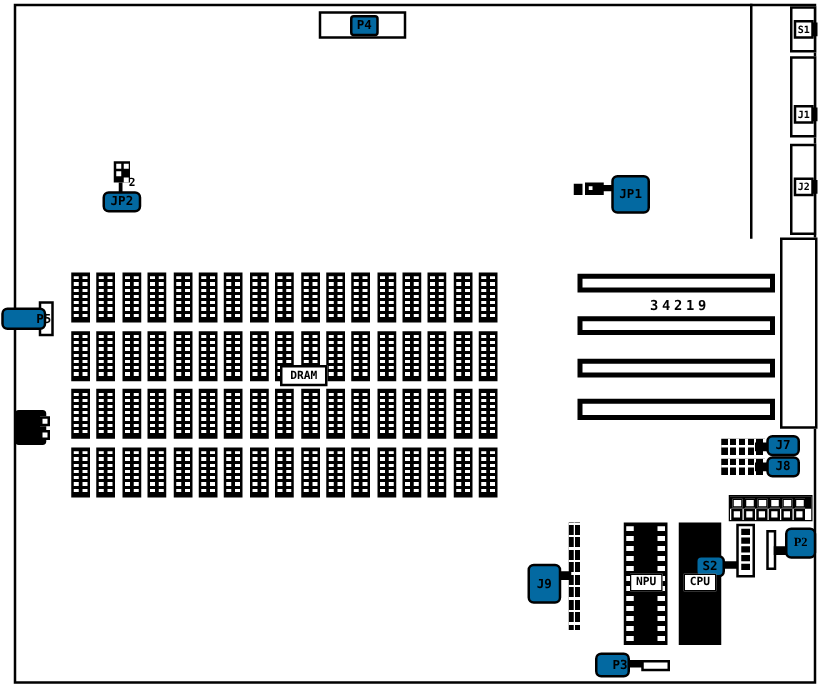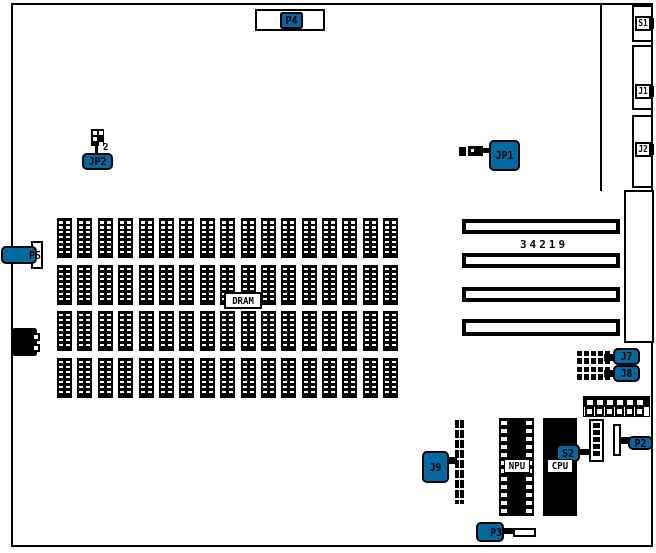--- a/index.html
+++ b/index.html
@@ -111,21 +111,21 @@
   .cpu-label { left: 547px; top: 459px; width: 26px; }
   
   .s2-switch { left: 589px; top: 419px; width: 15px; height: 43px; border: 2px solid #000; background: #fff;
     display: flex; flex-direction: column; align-items: center; row-gap: 2px; padding-top: 2px; }
   .s2-seg { width: 7px; height: 5px; background: #000; flex: 0 0 auto; }
   .s2-label { left: 556px; top: 444px; width: 24px; height: 18px; }
   .s2-tab { left: 577px; top: 449px; width: 13px; height: 6px; }
   
   .p2-comp { left: 613px; top: 424px; width: 8px; height: 32px; border: 2px solid #000; background: #fff; }
   .p2-tab { left: 619px; top: 437px; width: 11px; height: 7px; }
-  .p2-label { left: 628px; top: 436px; width: 25px; height: 14px; }
+  .p2-label { left: 628px; top: 422px; width: 25px; height: 25px; font-family: Liberation Serif, serif; }
   
   .p3-label { left: 476px; top: 522px; width: 28px; height: 20px; padding-left: 12px; }
   .p3-tab { left: 501px; top: 528px; width: 13px; height: 6px; }
   .p3-comp { left: 513px; top: 528px; width: 23px; height: 9px; border: 2px solid #000; background: #fff; }
 </style>
 </head>
 <body>
 
 <div class="board">
 

